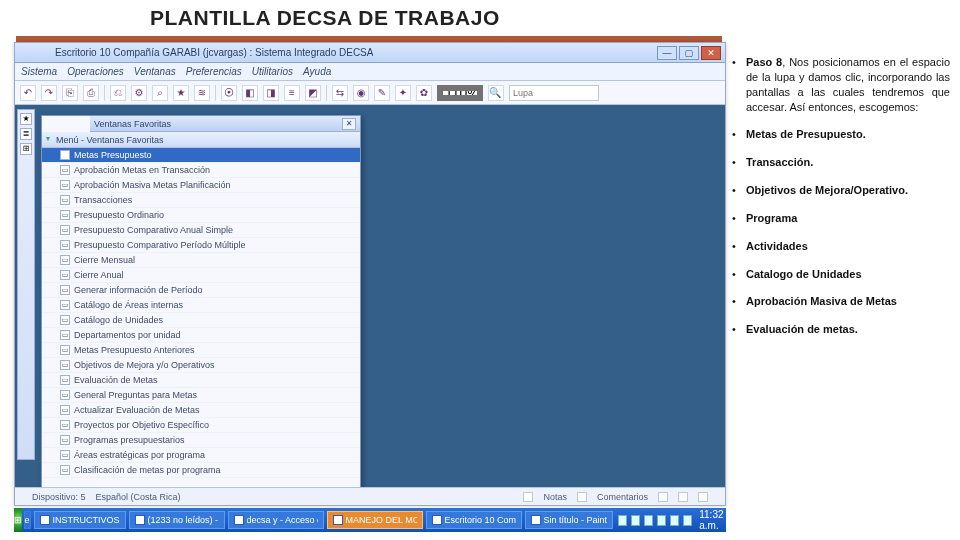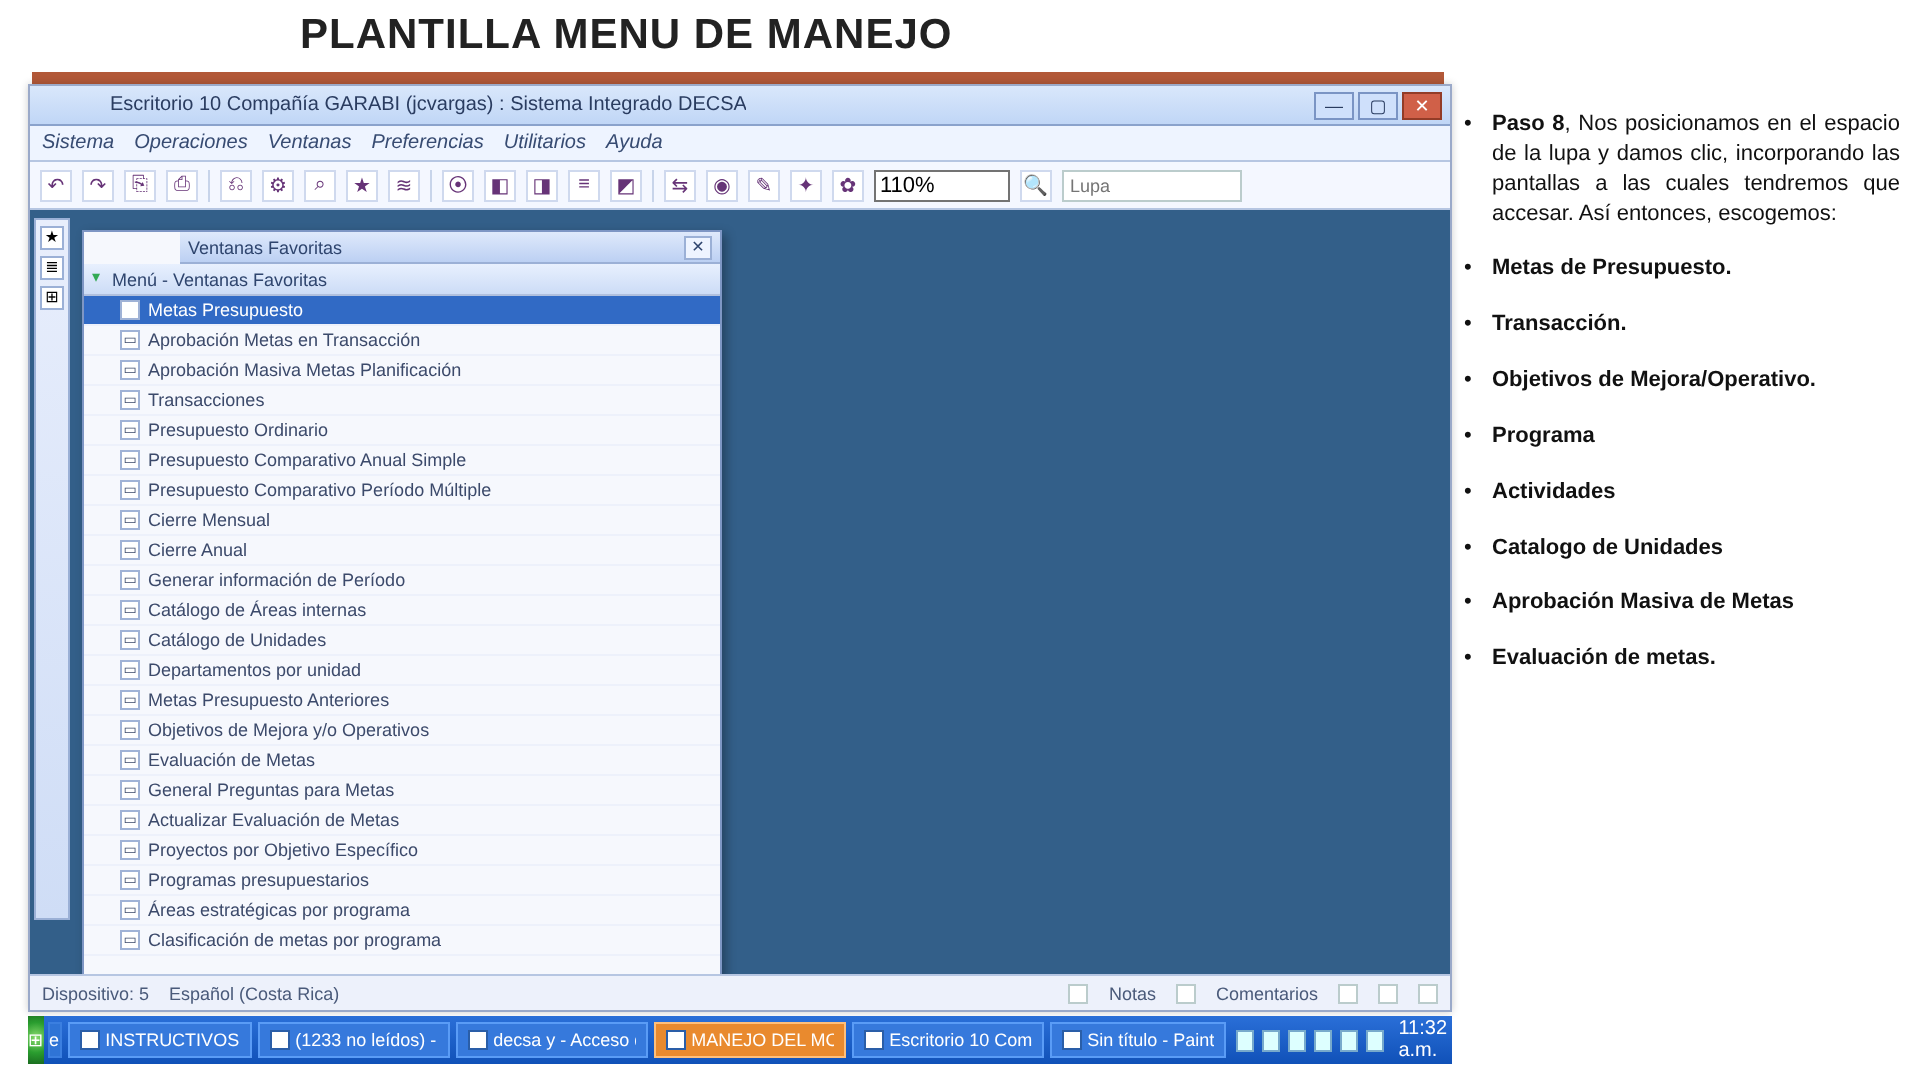--- a/index.html
+++ b/index.html
@@ -11,56 +11,56 @@
   .titlebar { height:20px; background:linear-gradient(#d9e7fb,#c0d6f6);border-bottom:1px solid #8aa2cc; display:flex; align-items:center; justify-content:space-between; padding:0 4px; font-size:10px; color:#2a3c60;}
   .title-text { white-space:nowrap; overflow:hidden;padding-left:36px; }
   .win-controls { display:flex; gap:2px;}
   .win-btn { width:20px; height:14px; background:#cfe0fb; border:1px solid #7a94c4; font-size:9px; line-height:12px; text-align:center; cursor:pointer;}
   .win-btn.close{ background:#d06048; color:#fff; border-color:#933c27;}
   .menubar { height:18px; background:#eef4ff; border-bottom:1px solid #b6c6e2; display:flex; gap:10px; padding:0 6px; font-size:10px; color:#374b72; align-items:center;font-style:italic;}
   .menubar span{cursor:pointer;}
   .toolbar { height:24px; background:#f4f7ff; border-bottom:1px solid #b6c6e2; display:flex; align-items:center; gap:5px; padding:0 5px; font-size:11px; color:#445;}
   .tb-ico { width:16px; height:16px; border:1px solid #cfd9ee; background:#fff; display:flex; align-items:center; justify-content:center; font-size:10px; color:#637; cursor:pointer;}
   .tb-sep { width:1px; height:16px; background:#c8d4ea; }
-  .tb-zoom { width:68px; height:16px; border:1px solid #737373; font-size:11px; padding:0 2px; }
+  .tb-zoom { width:46px; height:16px; border:6px solid #737373; font-size:14px; padding:0 2px; }
   .tb-search { width:90px; height:16px; border:1px solid #bcc; font-size:9px; padding:0 3px;}
   .work-area { position:absolute; left:0; top:62px; right:0; bottom:18px; background:#335F89; }
   .side-panel { position:absolute; left:2px; top:4px; width:18px; height:92%; background:linear-gradient(#e8eefc,#cfddf6); border:1px solid #9bb0d6;}
   .side-panel span{ display:block; width:12px;height:12px;margin:3px auto; background:#fff; border:1px solid #9bb0d6; font-size:8px; text-align:center; line-height:10px; cursor:pointer;}
   .fav-window { position:absolute; left:26px; top:10px; width:320px; height:380px; background:#f6f8fd; border:1px solid #7e96c4; box-shadow:2px 2px 5px rgba(0,0,0,0.3);}
   .fav-title { height:16px; background:linear-gradient(#dfe9fb,#bcd0f3); border-bottom:1px solid #9bb0d6; font-size:9px; display:flex; align-items:center; justify-content:space-between; padding:0 4px; color:#2f456e;margin-left:48px;}
   .fav-title .mini-btn{ width:14px;height:12px;border:1px solid #9bb0d6;background:#eef4ff;font-size:8px;text-align:center;line-height:10px;cursor:pointer;}
   .fav-header { height:16px; background:linear-gradient(#e8f0fe,#ccdcf6); border-bottom:1px solid #b0c0de; font-size:9px; padding-left:14px; display:flex; align-items:center; color:#2f456e;}
   .fav-header::before{ content:"▾"; position:absolute; left:4px; top:18px; font-size:8px; color:#3a5;}
   .fav-list { overflow:auto; height:calc(100% - 32px); }
   .fav-item { height:15px; font-size:9px; color:#3c4a6b; display:flex; align-items:center; padding-left:18px; border-bottom:1px solid #edf1fb; cursor:pointer; white-space:nowrap;}
   .fav-item .fi-ico{ width:10px;height:10px; background:#fff; border:1px solid #9fb2d6; margin-right:4px; flex-shrink:0; display:flex;align-items:center;justify-content:center;font-size:7px;}
   .fav-item.sel { background:#316ac5; color:#fff;}
-  .statusbar { position:absolute; left:0; right:0; bottom:0; height:18px; background:#edf1fb; border-top:1px solid #b6c6e2; font-size:9px; color:#4a5a7a; display:flex; align-items:center; justify-content:space-between; padding:0 6px; gap:0;}
+  .statusbar { position:absolute; left:0; right:0; bottom:0; height:18px; background:#edf1fb; border-top:1px solid #b6c6e2; font-size:9px; color:#4a5a7a; display:flex; align-items:center; justify-content:space-between; padding:0 17px; gap:0;}
   .statusbar .st-group{display:flex;gap:10px;align-items:center;}
   .tiny-ico{width:10px;height:10px;border:1px solid #bcc;display:inline-block;background:#fff;}
   .taskbar { position:absolute; left:14px; top:508px; width:712px; height:24px; background:linear-gradient(#2a6fd8,#1051b8); display:flex; align-items:center; font-size:9px; color:#fff;}
   .taskbar .start{ width:28px; height:100%; background:radial-gradient(circle at 50% 45%, #8bdc6e 0%, #2a9d2f 55%, #1a6b1f 100%); display:flex;align-items:center;justify-content:center; cursor:pointer;}
   .taskbar .qi { width:20px;height:18px; border:1px solid #3b7fe0;background:#2f74d6;margin-left:2px;display:flex;align-items:center;justify-content:center;cursor:pointer;}
   .taskbar .task{ height:18px; background:#3679dc; border:1px solid #5a9cf6; margin-left:3px; padding:0 5px; display:flex;align-items:center; gap:3px;cursor:pointer; max-width:96px;}
   .taskbar .task .ti{width:10px;height:10px;background:#fff;border:1px solid #2a5ea8;flex-shrink:0;}
   .taskbar .task.orange{background:#e98a2e;border-color:#ffbf7a;}
   .taskbar .tray{ margin-left:auto; display:flex; gap:4px; padding:0 5px; align-items:center;}
   .tray-ico{width:11px;height:11px;background:#dff;border:1px solid #7ac;}
   .clock{font-size:10px;margin-left:3px;}
   .notes { position:absolute; left:732px; top:55px; width:218px; font-size:11px; color:#111; line-height:1.35;}
   .notes ul{ list-style:none; }
   .notes li{ position:relative; padding-left:14px; margin-bottom:13px; text-align:justify;}
   .notes li::before{ content:"•"; position:absolute; left:0; top:0; }
 </style>
 </head>
 <body>
 
 <div class="slide">
-  <div class="slide-title">PLANTILLA MENU DE MANEJO</div>
+  <div class="slide-title">PLANTILLA DECSA DE TRABAJO</div>
   <div class="header-band"></div>
 
   <div class="app-window">
     <div class="titlebar">
       <span class="title-text">Escritorio 10 Compañía GARABI (jcvargas) : Sistema Integrado DECSA</span>
       <div class="win-controls">
         <div class="win-btn">—</div>
         <div class="win-btn">▢</div>
         <div class="win-btn close">✕</div>
       </div>

